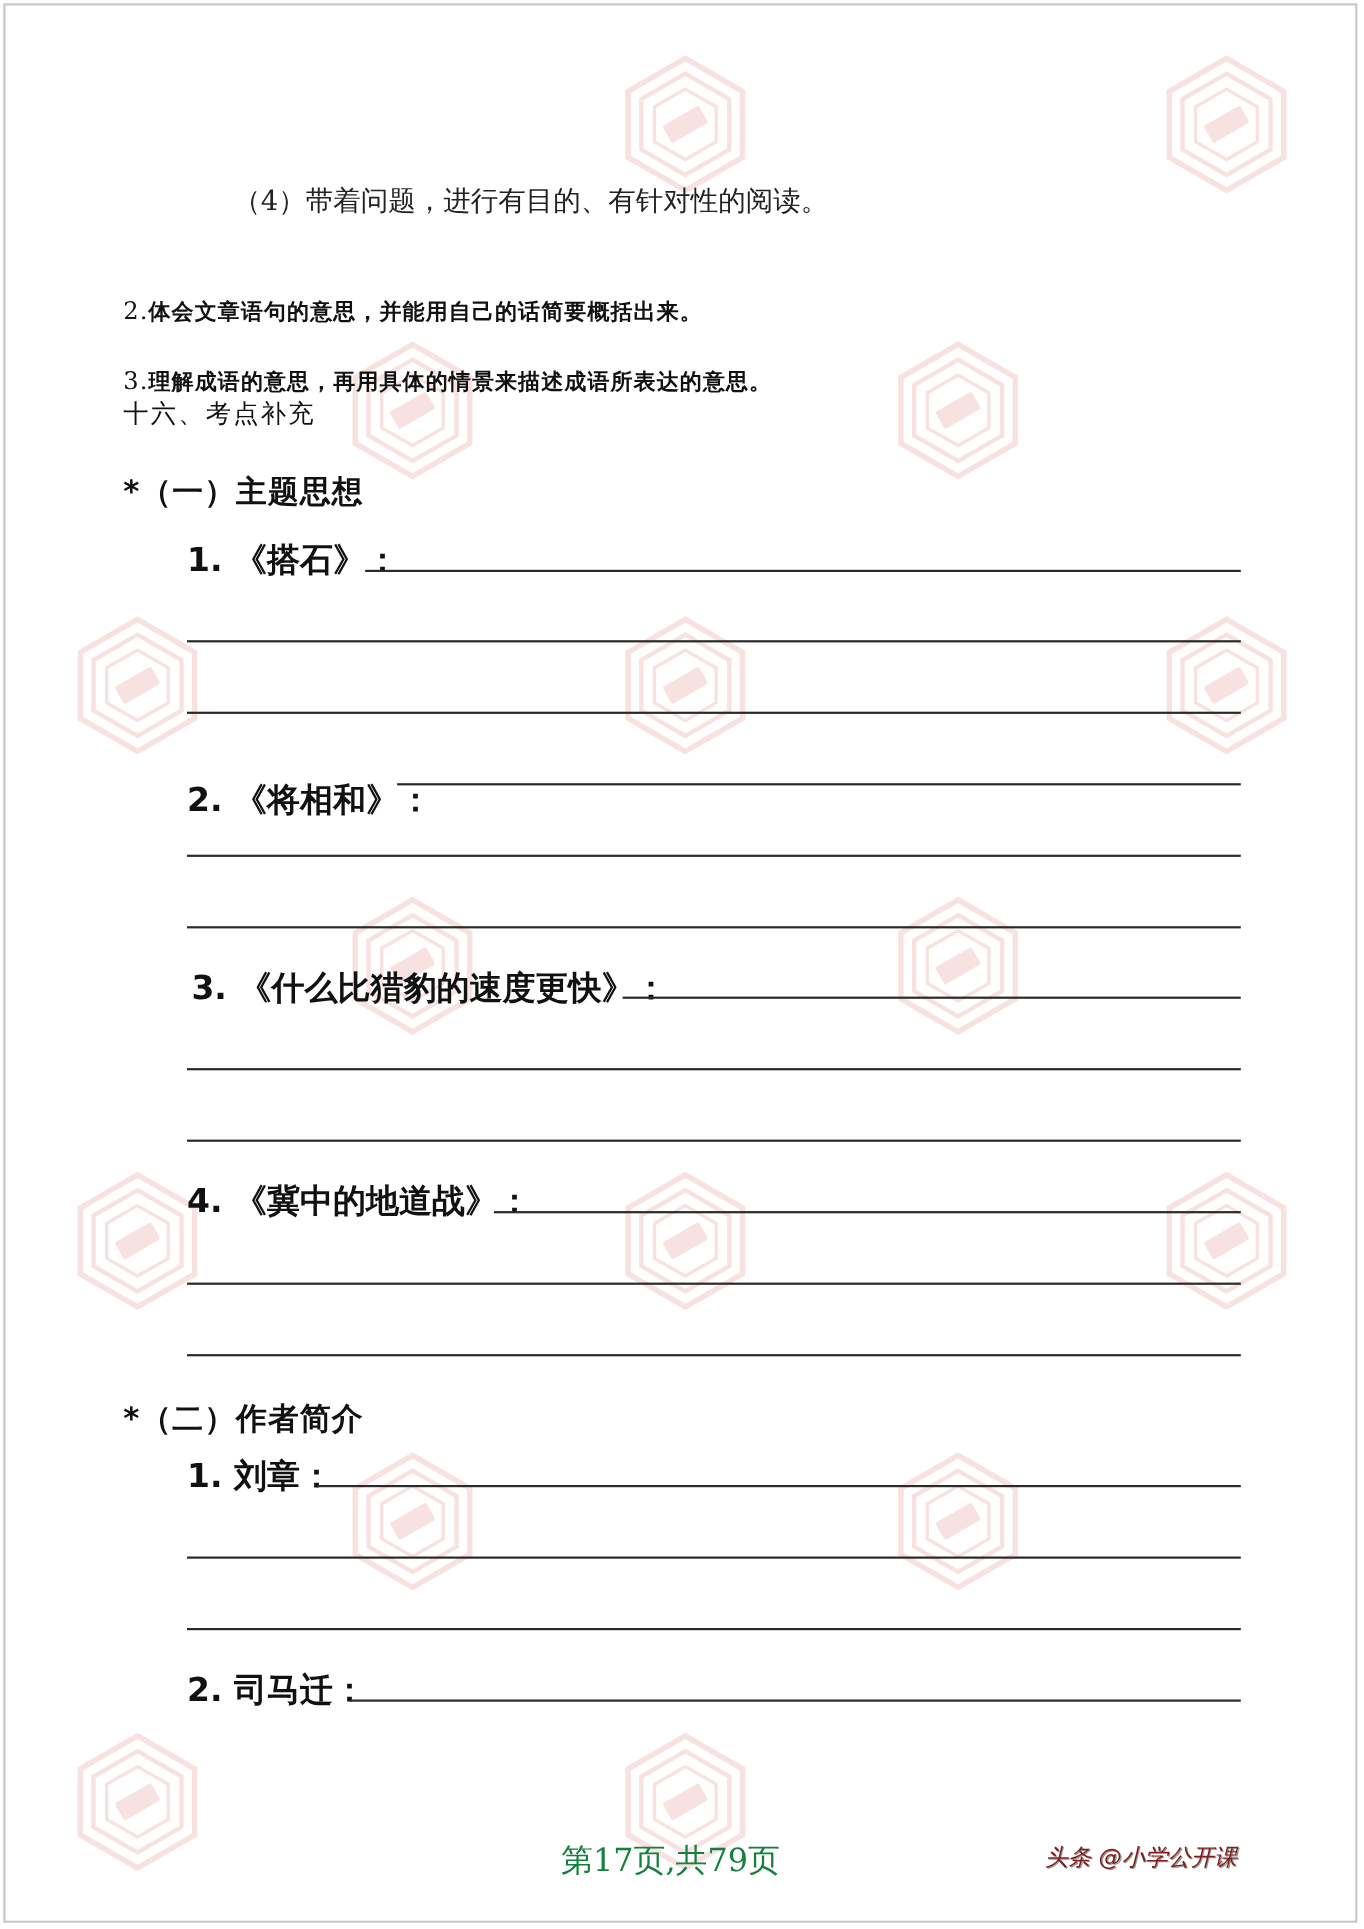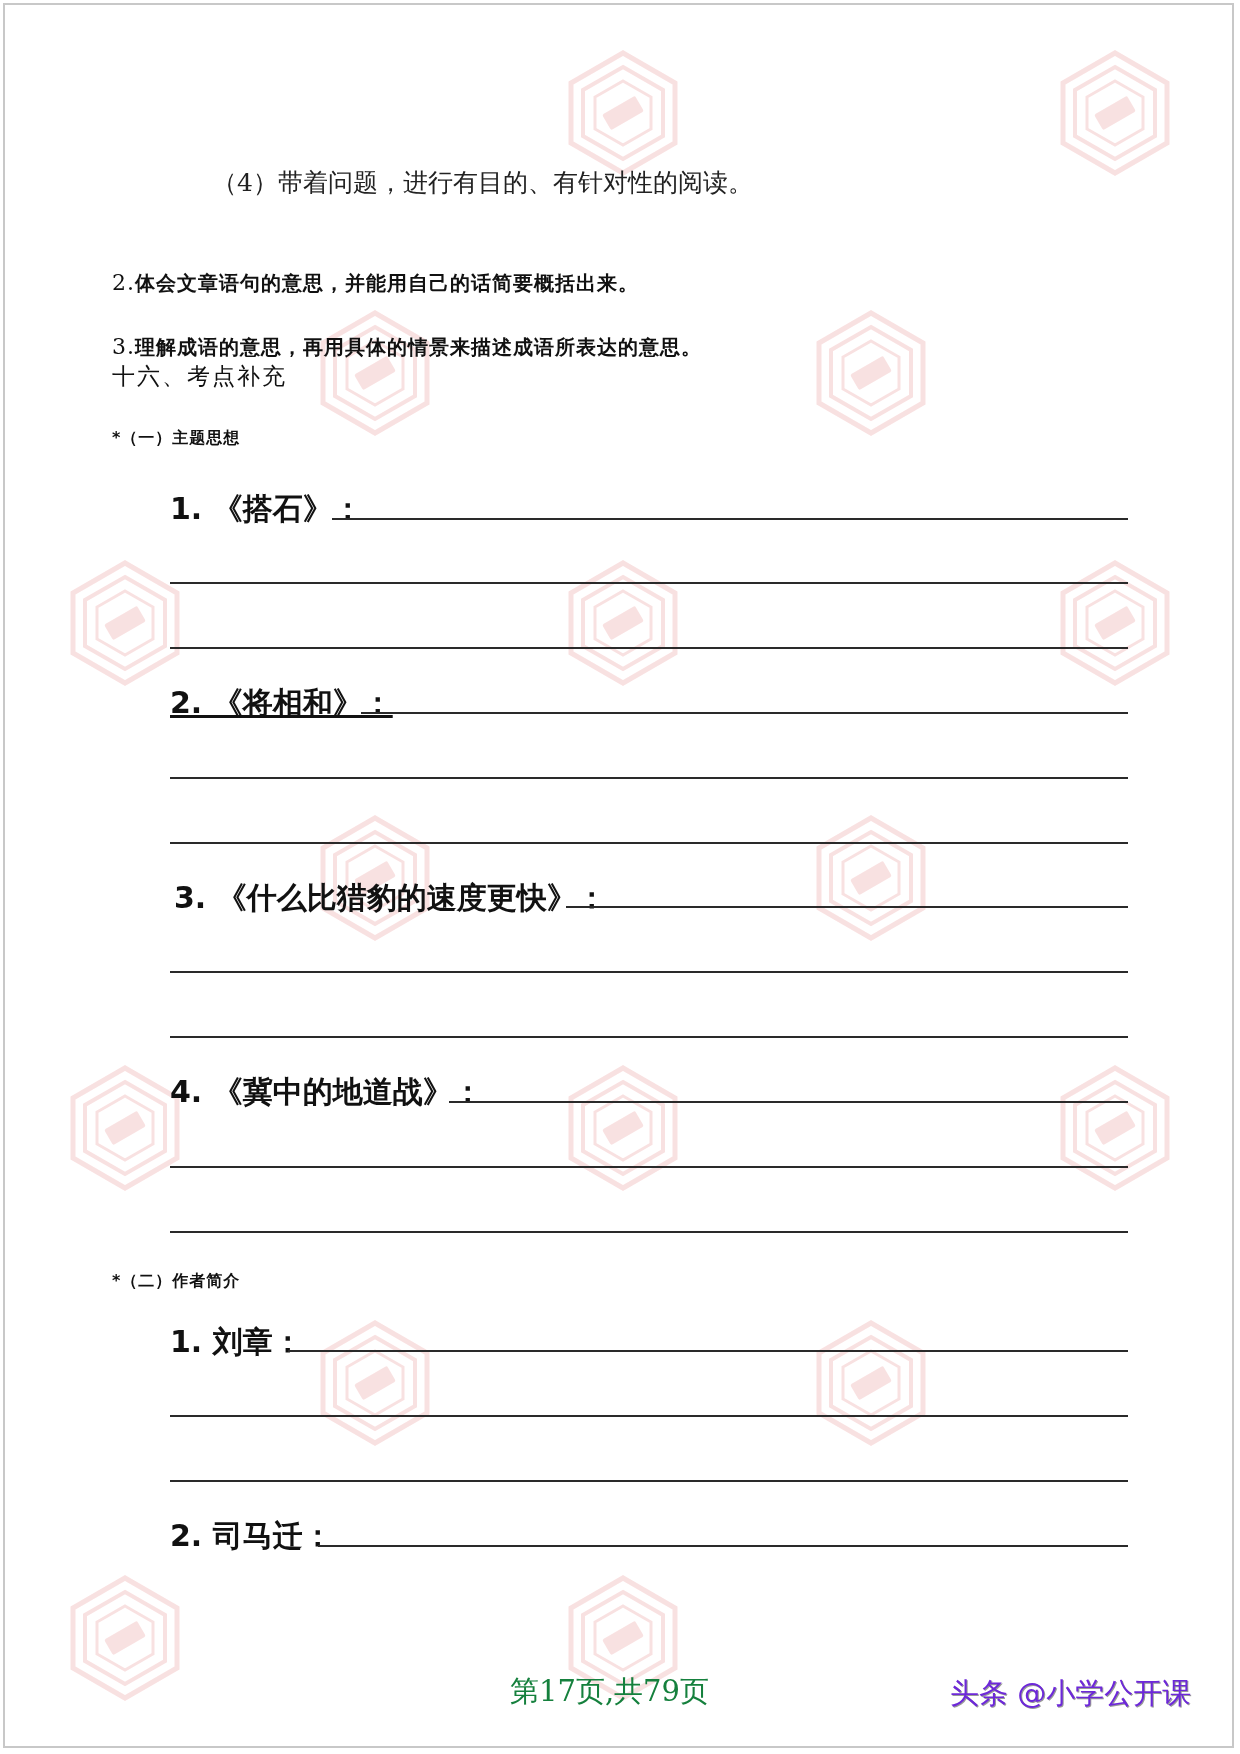--- a/index.html
+++ b/index.html
@@ -7,25 +7,25 @@
          font-family: "DejaVu Sans", "Liberation Sans", sans-serif; color: #111; }
   .page-frame { position: absolute; left: 3px; top: 3px; width: 1231px; height: 1745px;
                 border: 2px solid #c8c8c8; box-sizing: border-box; background: #fff; }
   .watermark { position: absolute; width: 110px; height: 126px; opacity: 0.55; }
   .watermark svg { width: 100%; height: 100%; display: block; }
   .abs { position: absolute; white-space: nowrap; }
   .serif-line { font-family: "DejaVu Serif", "Liberation Serif", serif; font-size: 25px; color: #222; }
   .bold-line { font-weight: bold; font-size: 20px; letter-spacing: 1px; margin-top: 36px; }
   .num-serif { font-family: "DejaVu Serif", "Liberation Serif", serif; font-weight: normal; font-size: 22px; }
   .heading { font-weight: normal; font-size: 23px; letter-spacing: 2px; }
-  .subheading { font-weight: bold; font-size: 16px; letter-spacing: 1px; }
+  .subheading { font-weight: bold; font-size: 28px; letter-spacing: 1px; }
   .item-label { font-weight: bold; font-size: 30px; }
   .blank { position: absolute; height: 0; border-top: 2px solid #2a2a2a; }
   .footer-page { font-family: "DejaVu Serif", "Liberation Serif", serif; font-size: 29px; color: #15803d; }
-  .footer-brand { font-size: 29px; color: #6d28d9; text-shadow: 1px 1px 0 #999; }
+  .footer-brand { font-size: 21px; color: #7f1d1d; text-shadow: 1px 1px 0 #999; font-style: italic; }
 </style>
 </head>
 <body>
 
 <div class="page-frame"></div>
 
 <div id="wm-layer">
     <div class="watermark" style="left: 568px; top: 50px;">
       <svg viewBox="0 0 110 126" xmlns="http://www.w3.org/2000/svg">
         <polygon points="55,3 107,33 107,93 55,123 3,93 3,33" fill="none" stroke="#f4c9c9" stroke-width="5"></polygon>
@@ -168,21 +168,21 @@
 
 <div class="abs heading" style="left:112px; top:361px;">十六、考点补充</div>
 
 <div class="abs subheading" style="left:112px; top:428px;">*（一）主题思想</div>
 
 <div class="abs item-label" style="left:170px; top:489px;">1. 《搭石》：</div>
 <div class="blank" style="left:332px; top:518px; width:796px;"></div>
 <div class="blank" style="left:170px; top:582px; width:958px;"></div>
 <div class="blank" style="left:170px; top:647px; width:958px;"></div>
 
-<div class="abs item-label" style="left:170px; top:683px;text-decoration:underline;">2. 《将相和》：</div>
+<div class="abs item-label" style="left:170px; top:707px;">2. 《将相和》：</div>
 <div class="blank" style="left:361px; top:712px; width:767px;"></div>
 <div class="blank" style="left:170px; top:777px; width:958px;"></div>
 <div class="blank" style="left:170px; top:842px; width:958px;"></div>
 
 <div class="abs item-label" style="left:174px; top:878px;">3. 《什么比猎豹的速度更快》：</div>
 <div class="blank" style="left:566px; top:906px; width:562px;"></div>
 <div class="blank" style="left:170px; top:971px; width:958px;"></div>
 <div class="blank" style="left:170px; top:1036px; width:958px;"></div>
 
 <div class="abs item-label" style="left:170px; top:1072px;">4. 《冀中的地道战》：</div>

